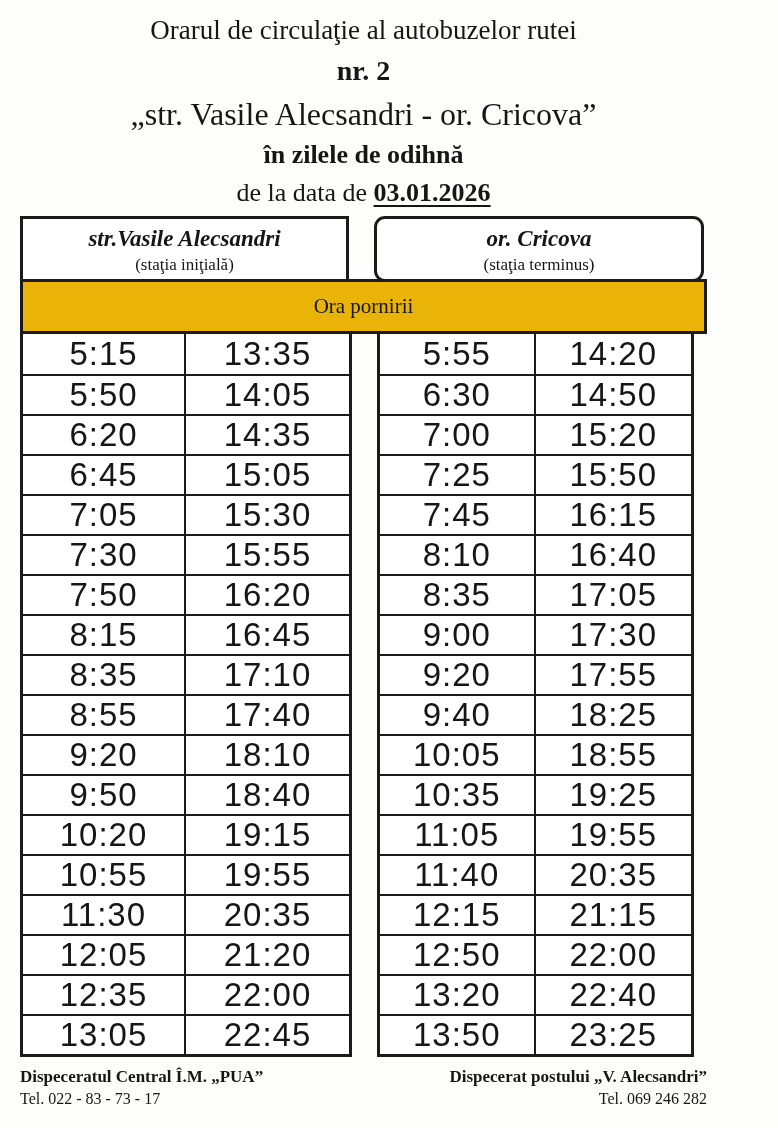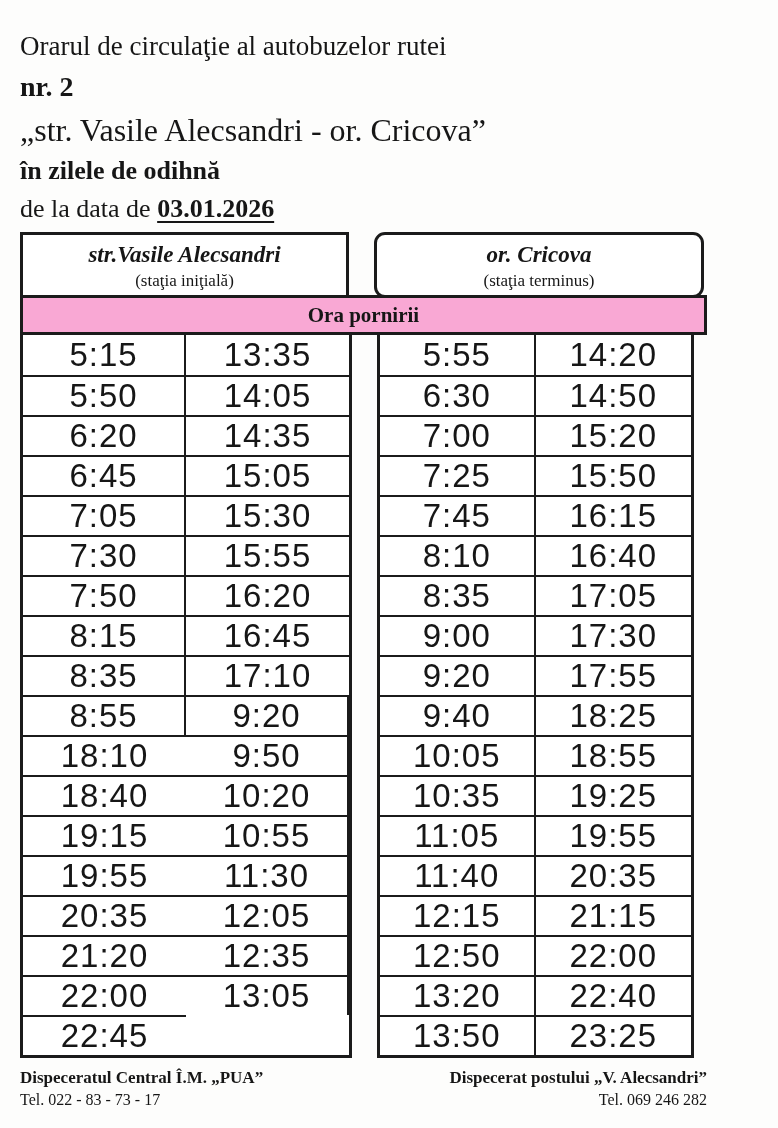--- a/index.html
+++ b/index.html
@@ -6,21 +6,21 @@
   body{
     width:778px;height:1128px;
     background:#fdfdfc;
     color:#161616;
     font-family:"Liberation Serif", serif;
     overflow:hidden;
   }
   .content{margin-left:20px;width:687px;}
 
   
-  .titles{text-align:left;padding-top:26px;}
+  .titles{text-align:center;padding-top:10px;}
   .t1{font-size:27px;line-height:40px;}
   .t2{font-size:28px;line-height:42px;font-weight:bold;}
   .t3{font-size:32px;line-height:44px;}
   .t4{font-size:26px;line-height:38px;font-weight:bold;}
   .t5{font-size:26px;line-height:38px;}
   .t5 .date{
     font-weight:bold;
     text-decoration:underline;
     text-decoration-thickness:2px;
     text-underline-offset:4px;
@@ -33,24 +33,24 @@
     height:66px;display:flex;flex-direction:column;
     justify-content:center;align-items:center;
   }
   .head-box.hleft{width:329px;}
   .head-box.hright{width:330px;border-radius:11px;}
   .station-name{font-size:23px;font-weight:bold;font-style:italic;line-height:30px;}
   .station-sub{font-size:17px;line-height:21px;}
 
   
   .ora-row{
-    box-sizing:border-box;border:3px solid #1b1b1b;background:#f9a8d4;
-    height:40px;margin-top:-3px;
+    box-sizing:border-box;border:3px solid #1b1b1b;background:#eab308;
+    height:55px;margin-top:-3px;
     display:flex;align-items:center;justify-content:center;
-    font-size:21px;font-weight:bold;
+    font-size:21px;font-weight:normal;
   }
 
   
   .body-row{display:flex;gap:25px;margin-top:-3px;}
   .timetable{
     box-sizing:border-box;border:3px solid #1b1b1b;background:#fff;
     display:grid;grid-template-columns:1fr 1fr;align-content:start;
   }
   .timetable.tleft{width:332px;}
   .timetable.tright{width:317px;}
@@ -110,20 +110,21 @@
           <div class="cell c2 not-first">15:30</div>
           <div class="cell c1 not-first">7:30</div>
           <div class="cell c2 not-first">15:55</div>
           <div class="cell c1 not-first">7:50</div>
           <div class="cell c2 not-first">16:20</div>
           <div class="cell c1 not-first">8:15</div>
           <div class="cell c2 not-first">16:45</div>
           <div class="cell c1 not-first">8:35</div>
           <div class="cell c2 not-first">17:10</div>
           <div class="cell c1 not-first">8:55</div>
+          <div class="cell c2 not-first">17:40</div>
           <div class="cell c1 not-first">9:20</div>
           <div class="cell c2 not-first">18:10</div>
           <div class="cell c1 not-first">9:50</div>
           <div class="cell c2 not-first">18:40</div>
           <div class="cell c1 not-first">10:20</div>
           <div class="cell c2 not-first">19:15</div>
           <div class="cell c1 not-first">10:55</div>
           <div class="cell c2 not-first">19:55</div>
           <div class="cell c1 not-first">11:30</div>
           <div class="cell c2 not-first">20:35</div>

